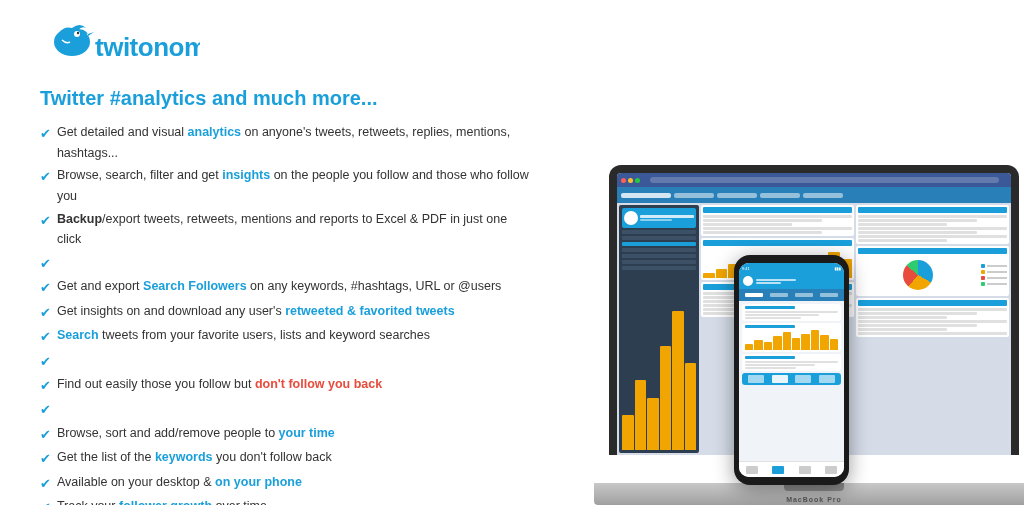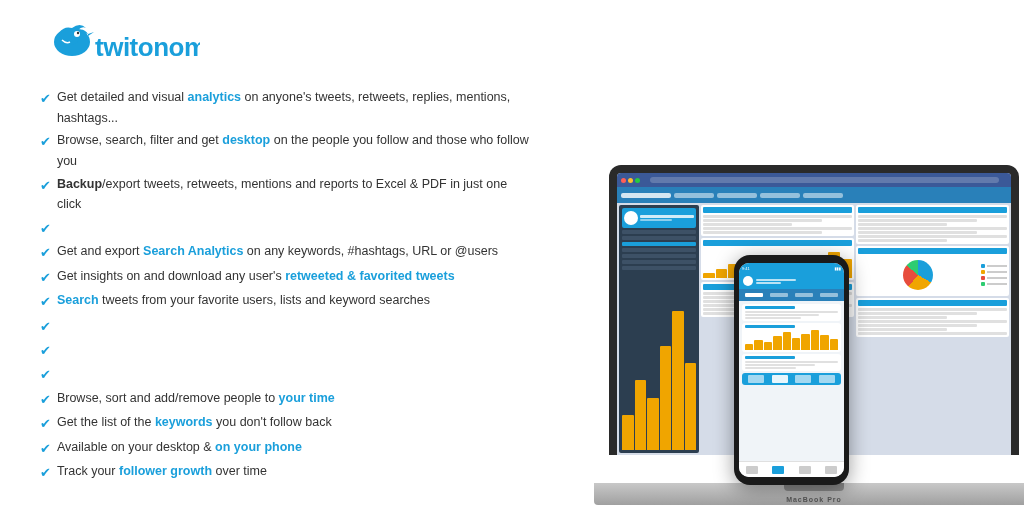--- a/index.html
+++ b/index.html
@@ -331,54 +331,56 @@
         <ellipse cx="35" cy="14" rx="3" ry="3" fill="white"></ellipse>
         <ellipse cx="36" cy="13" rx="1.2" ry="1.2" fill="#333"></ellipse>
         <path d="M20 20 Q24 24 28 22" stroke="white" stroke-width="1.5" fill="none"></path>
         <path d="M46 14 L52 12 L46 16" fill="#1a9fdb"></path>
       </g>
 
       <text x="55" y="38" font-family="Arial" font-size="26" font-weight="bold" fill="#1a9fdb" letter-spacing="-0.5">twitonomy</text>
     </svg>
   </div>
 
+  <div class="main-headline">Twitter #analytics and much more...</div>
 
   <ul class="features-list">
     <li>
       <span class="check-icon">✔</span>
       <span>Get detailed and visual <span class="highlight-blue">analytics</span> on anyone's tweets, retweets, replies, mentions, hashtags...</span>
     </li>
     <li>
       <span class="check-icon">✔</span>
-      <span>Browse, search, filter and get <span class="highlight-blue">desktop</span> on the people you follow and those who follow you</span>
+      <span>Browse, search, filter and get <span class="highlight-blue">insights</span> on the people you follow and those who follow you</span>
     </li>
     <li>
       <span class="check-icon">✔</span>
       <span><span class="highlight-bold">Backup</span>/export tweets, retweets, mentions and reports to Excel &amp; PDF in just one click</span>
     </li>
     <li>
       <span class="check-icon">✔</span>
     </li>
     <li>
       <span class="check-icon">✔</span>
-      <span>Get and export <span class="highlight-blue">Search Analytics</span> on any keywords, #hashtags, URL or @users</span>
+      <span>Get and export <span class="highlight-blue">Search Followers</span> on any keywords, #hashtags, URL or @users</span>
     </li>
     <li>
       <span class="check-icon">✔</span>
       <span>Get insights on and download any user's <span class="highlight-blue">retweeted &amp; favorited tweets</span></span>
     </li>
     <li>
       <span class="check-icon">✔</span>
       <span><span class="highlight-blue">Search</span> tweets from your favorite users, lists and keyword searches</span>
     </li>
     <li>
       <span class="check-icon">✔</span>
     </li>
     <li>
       <span class="check-icon">✔</span>
+      <span>Find out easily those you follow but <span class="highlight-red">don't follow you back</span></span>
     </li>
     <li>
       <span class="check-icon">✔</span>
     </li>
     <li>
       <span class="check-icon">✔</span>
       <span>Browse, sort and add/remove people to <span class="highlight-blue">your time</span></span>
     </li>
     <li>
       <span class="check-icon">✔</span>

